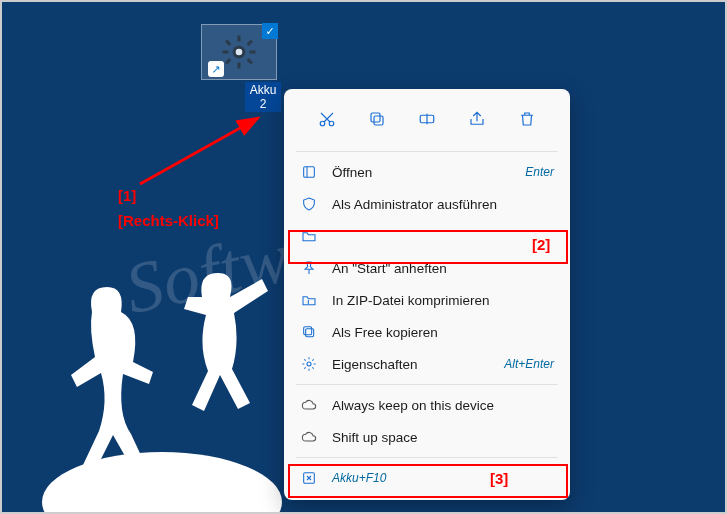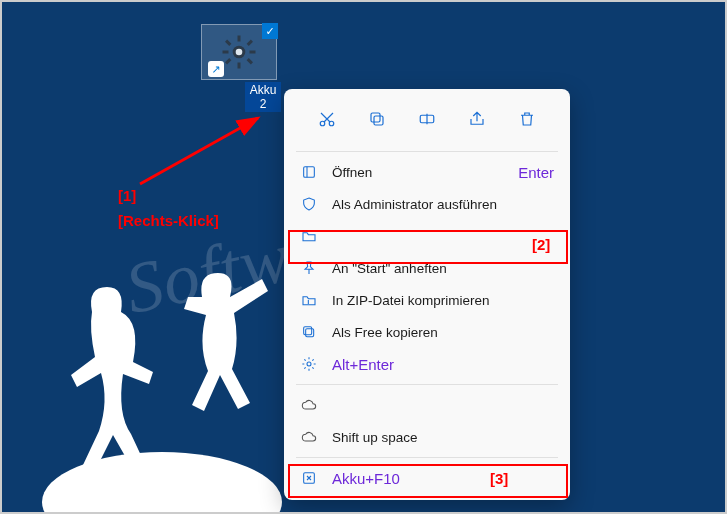--- a/index.html
+++ b/index.html
@@ -103,22 +103,23 @@
     width: 18px; height: 18px;
     color: #1b6fd4;
     flex-shrink: 0;
     display: flex;
     align-items: center;
     justify-content: center;
   }
   .menu-item .cloud-icon { color: #555; }
   .menu-item .mi-label { flex: 1; }
   .menu-item .mi-shortcut {
-    color: #6d28d9;
-    font-size: 15px;
+    color: #0369a1;
+    font-size: 12px;
+    font-style: italic;
   }
   .highlight-box {
     position: absolute;
     border: 2px solid #ff0000;
     pointer-events: none;
   }
   
   .anno {
     position: absolute;
     color: #ff0000;
@@ -285,31 +286,33 @@
       </span>
     <span class="mi-label">Als Free kopieren</span>
   </div>
   <div class="menu-item">
     <span class="mi-icon">
         <svg width="16" height="16" viewBox="0 0 24 24" fill="none" stroke="currentColor" stroke-width="1.6">
           <circle cx="12" cy="12" r="3"></circle>
           <path d="M12 2v3M12 19v3M2 12h3M19 12h3M5 5l2 2M17 17l2 2M5 19l2-2M17 7l2-2"></path>
         </svg>
       </span>
+    <span class="mi-label">Eigenschaften</span>
     <span class="mi-shortcut">Alt+Enter</span>
   </div>
 
   <div class="divider"></div>
 
   <div class="menu-item">
     <span class="mi-icon cloud-icon">
         <svg width="16" height="16" viewBox="0 0 24 24" fill="none" stroke="currentColor" stroke-width="1.6">
           <path d="M7 18a5 5 0 010-10 6 6 0 0111 2 4 4 0 010 8H7z"></path>
         </svg>
       </span>
+    <span class="mi-label">Always keep on this device</span>
   </div>
   <div class="menu-item">
     <span class="mi-icon cloud-icon">
         <svg width="16" height="16" viewBox="0 0 24 24" fill="none" stroke="currentColor" stroke-width="1.6">
           <path d="M7 18a5 5 0 010-10 6 6 0 0111 2 4 4 0 010 8H7z"></path>
         </svg>
       </span>
     <span class="mi-label">Shift up space</span>
   </div>
 

